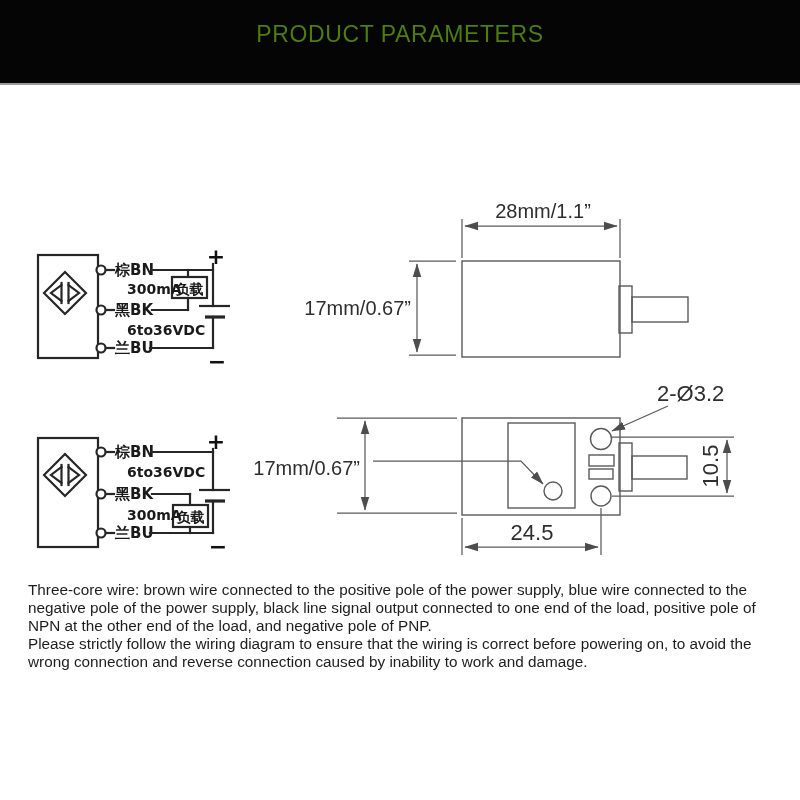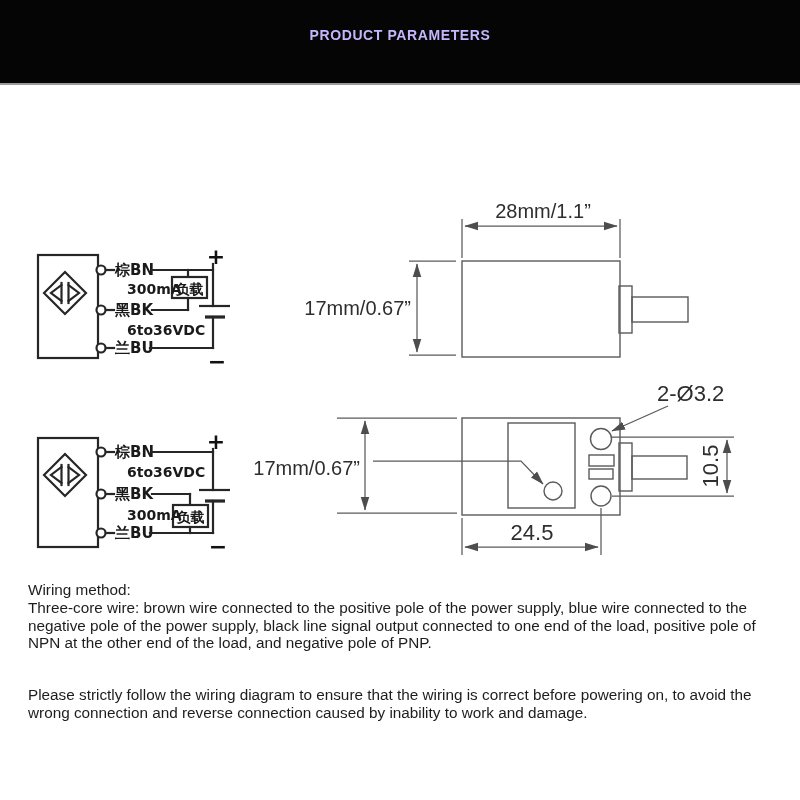--- a/index.html
+++ b/index.html
@@ -5,39 +5,39 @@
   html,body{margin:0;padding:0;}
   body{
     width:800px;height:800px;position:relative;background:#ffffff;
     font-family:"Liberation Sans",sans-serif;overflow:hidden;
   }
   .header{
     position:absolute;left:0;top:0;width:800px;height:83px;background:#050505;
     border-bottom:2px solid #9a9a9a;display:flex;align-items:center;justify-content:center;
   }
   .header .title{
-    color:#c4b5fd;font-size:14px;font-weight:700;letter-spacing:.6px;
+    color:#4d7c0f;font-size:23px;font-weight:400;letter-spacing:.6px;
     font-family:"Liberation Sans",sans-serif;margin-top:-14px;
   }
   svg.drawings{position:absolute;left:0;top:0;}
   .wire-label{font-family:"DejaVu Sans","Liberation Sans",sans-serif;font-weight:700;font-size:15px;fill:#1a1a1a;}
   .wire-small{font-family:"DejaVu Sans","Liberation Sans",sans-serif;font-weight:700;font-size:14px;fill:#1a1a1a;}
   .pole{font-family:"DejaVu Sans",sans-serif;font-weight:700;font-size:22px;fill:#111;}
   .dim-text{font-family:"Liberation Sans",sans-serif;font-size:20px;fill:#2e2e2e;}
   .dim-text-lg{font-family:"Liberation Sans",sans-serif;font-size:22px;fill:#2e2e2e;}
   .schem{stroke:#262626;stroke-width:2.2;fill:none;stroke-linecap:square;}
   .schem-fillw{stroke:#262626;stroke-width:2.2;fill:#ffffff;}
   .dline{stroke:#5a5a5a;stroke-width:1.25;fill:none;}
   .dshape{stroke:#5a5a5a;stroke-width:1.4;fill:none;}
   .wiring-text{
     position:absolute;left:28px;top:581px;width:748px;color:#1d1d1d;
     font-size:15.3px;line-height:17.8px;font-family:"Liberation Sans",sans-serif;
   }
   .wiring-text p{margin:0;}
-  .wiring-text p.note{margin-top:34px;}
+  .wiring-text p.note{margin-top:1px;}
 </style>
 </head>
 <body>
 
 <div class="header">
   <span class="title">PRODUCT PARAMETERS</span>
 </div>
 
 <svg class="drawings" width="800" height="800" viewBox="0 0 800 800">
   <defs>
@@ -174,16 +174,15 @@
     <text class="dim-text-lg" x="710" y="466" text-anchor="middle" dominant-baseline="central" transform="rotate(-90 710 466)">10.5</text>
 
     <text class="dim-text-lg" x="532" y="532" text-anchor="middle" dominant-baseline="central">24.5</text>
     <line class="dline" x1="462" y1="518" x2="462" y2="555"></line>
     <line class="dline" x1="601" y1="508" x2="601" y2="555"></line>
     <line class="dline" x1="465" y1="547" x2="598" y2="547" marker-start="url(#arr)" marker-end="url(#arr)"></line>
   </g>
 </svg>
 
 <div class="wiring-text">
-  <p>Wiring method:</p>
   <p>Three-core wire: brown wire connected to the positive pole of the power supply, blue wire connected to the negative pole of the power supply, black line signal output connected to one end of the load, positive pole of NPN at the other end of the load, and negative pole of PNP.</p>
   <p class="note">Please strictly follow the wiring diagram to ensure that the wiring is correct before powering on, to avoid the wrong connection and reverse connection caused by inability to work and damage.</p>
 </div>
 
 </body></html>

